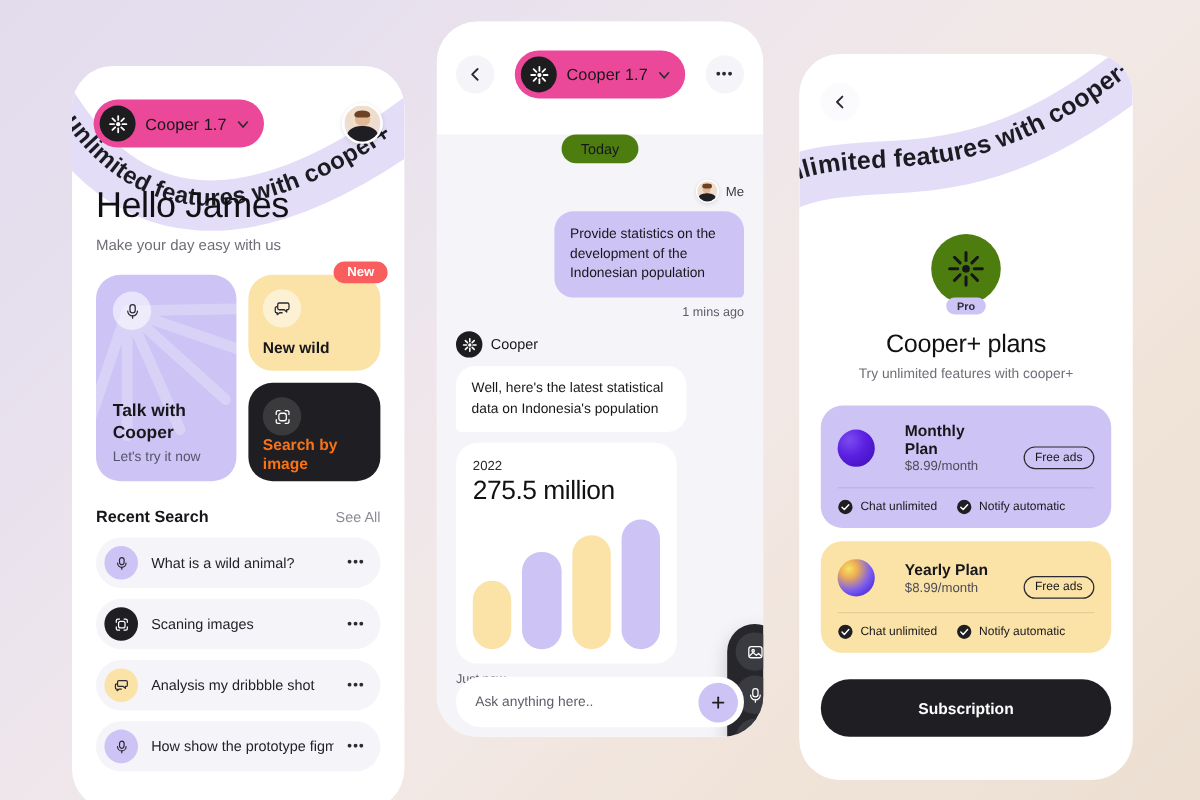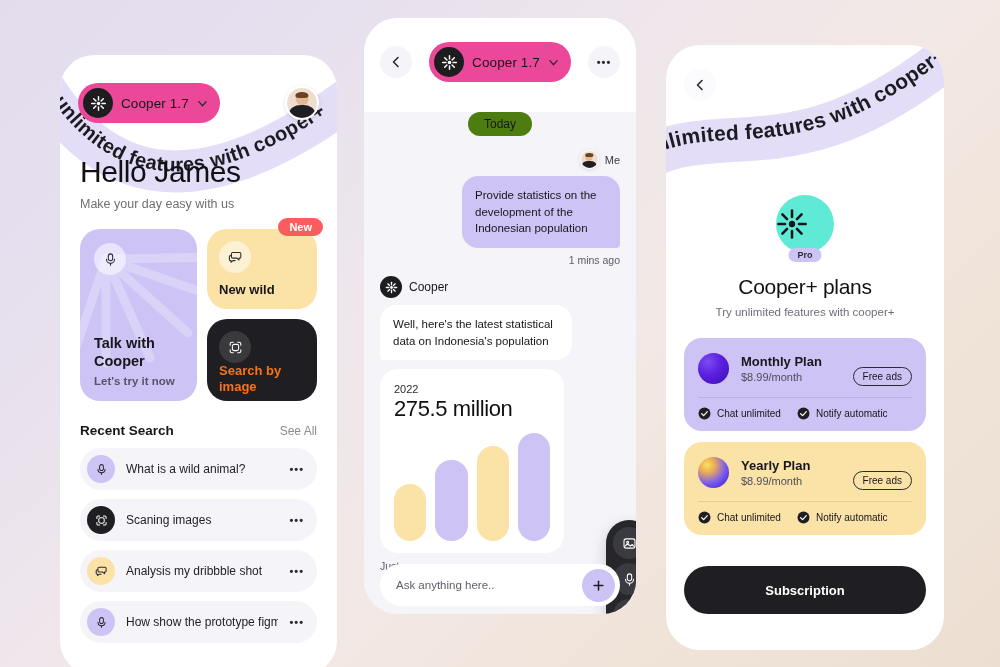--- a/index.html
+++ b/index.html
@@ -82,21 +82,21 @@
   .card-talk .rays { position:absolute; left:-20px; top:-16px; width:190px; height:190px; opacity:.45; }
   .round-ico {
     width:32px; height:32px; border-radius:50%;
     background:rgba(255,255,255,.55);
     display:flex; align-items:center; justify-content:center; flex:0 0 auto;
     position:relative; z-index:2;
   }
   .round-ico.dark { background:rgba(255,255,255,.12); }
   .round-ico.cream { background:rgba(255,255,255,.5); }
   .card-talk .t { margin-top:auto; font-size:14.5px; font-weight:700; color:#17171b; line-height:1.2; position:relative; z-index:2;}
-  .card-talk .s { font-size:11.5px; color:#55556a; margin-top:5px; position:relative; z-index:2;font-weight:bold;}
+  .card-talk .s { font-size:11.5px; color:#55556a; margin-top:5px; position:relative; z-index:2;}
 
   .col-right { display:flex; flex-direction:column; gap:10px; }
   .card-newchat {
     width:110px; height:80px; border-radius:20px; background:#fbe2a7;
     padding:12px; position:relative; display:flex; flex-direction:column;
   }
   .badge-new {
     position:absolute; right:-6px; top:-11px;
     background:#fa5d5d; color:#fff; font-size:11px; font-weight:600;
     padding:3px 11px; border-radius:12px;
@@ -180,30 +180,30 @@
     background:#fff; border-radius:28px; height:42px;
     display:flex; align-items:center; padding:0 5px 0 16px;
   }
   .p2-input .ph { font-size:11.5px; color:#5e5e6b; flex:1; }
   .plus-btn { width:33px; height:33px; border-radius:50%; background:#cdc4f5; display:flex; align-items:center; justify-content:center; }
 
   
   #phone3 { left:666px; top:45px; width:278px; height:605px; border-radius:34px; }
   .p3-back { position:absolute; left:18px; top:24px; z-index:6; width:32px; height:32px; border-radius:50%; background:rgba(247,246,250,.55); display:flex; align-items:center; justify-content:center;}
   .p3-hero { position:relative; z-index:4; margin-top:150px; display:flex; flex-direction:column; align-items:center; }
-  .hero-logo-wrap { width:58px; height:58px; border-radius:50%; background:#5eead4; display:flex; align-items:center; position:relative; }
+  .hero-logo-wrap { width:58px; height:58px; border-radius:50%; background:#4d7c0f; display:flex; align-items:center; justify-content:center; position:relative; }
   .pro-pill { position:absolute; bottom:-9px; left:50%; transform:translateX(-50%); background:#cdc4f5; color:#2b2b36; font-size:9px; font-weight:600; padding:2px 9px; border-radius:9px;}
   .p3-title { margin-top:22px; font-size:21px; font-weight:500; color:#111114; letter-spacing:-.3px;}
   .p3-sub { margin-top:7px; font-size:11.5px; color:#6e6e78; }
 
   .plans { margin:20px 18px 0 18px; display:flex; flex-direction:column; gap:11px; }
   .plan { border-radius:18px; padding:13px 14px 11px 14px; }
   .plan.lav { background:#cdc4f5; }
   .plan.yel { background:#fbe2a7; }
-  .plan-top { display:flex; align-items:center; gap:12px; }
+  .plan-top { display:flex; align-items:center; gap:25px; }
   .sphere { width:31px; height:31px; border-radius:50%; flex:0 0 auto; }
   .sphere.m { background:
       radial-gradient(circle at 32% 28%, #7b4cf0 0%, #5a1fe0 45%, #3a0fb0 100%); }
   .sphere.y { background:
       radial-gradient(circle at 30% 26%, #f2e36b 0%, #f0b04e 22%, #7b5cf0 58%, #5a3ce0 76%, #e86fa0 100%); }
   .plan-name { font-size:13px; font-weight:700; color:#17171b; }
   .plan-price { font-size:11px; color:#4d4d5a; margin-top:2px; }
   .free-ads { margin-left:auto; border:1.2px solid #2a2a32; border-radius:12px; padding:3px 9px; font-size:10px; color:#17171b; white-space:nowrap;margin-top:16px; }
   .plan-div { height:1px; background:rgba(0,0,0,.09); margin:11px 0 9px 0; }
   .feats { display:flex; gap:16px; }

